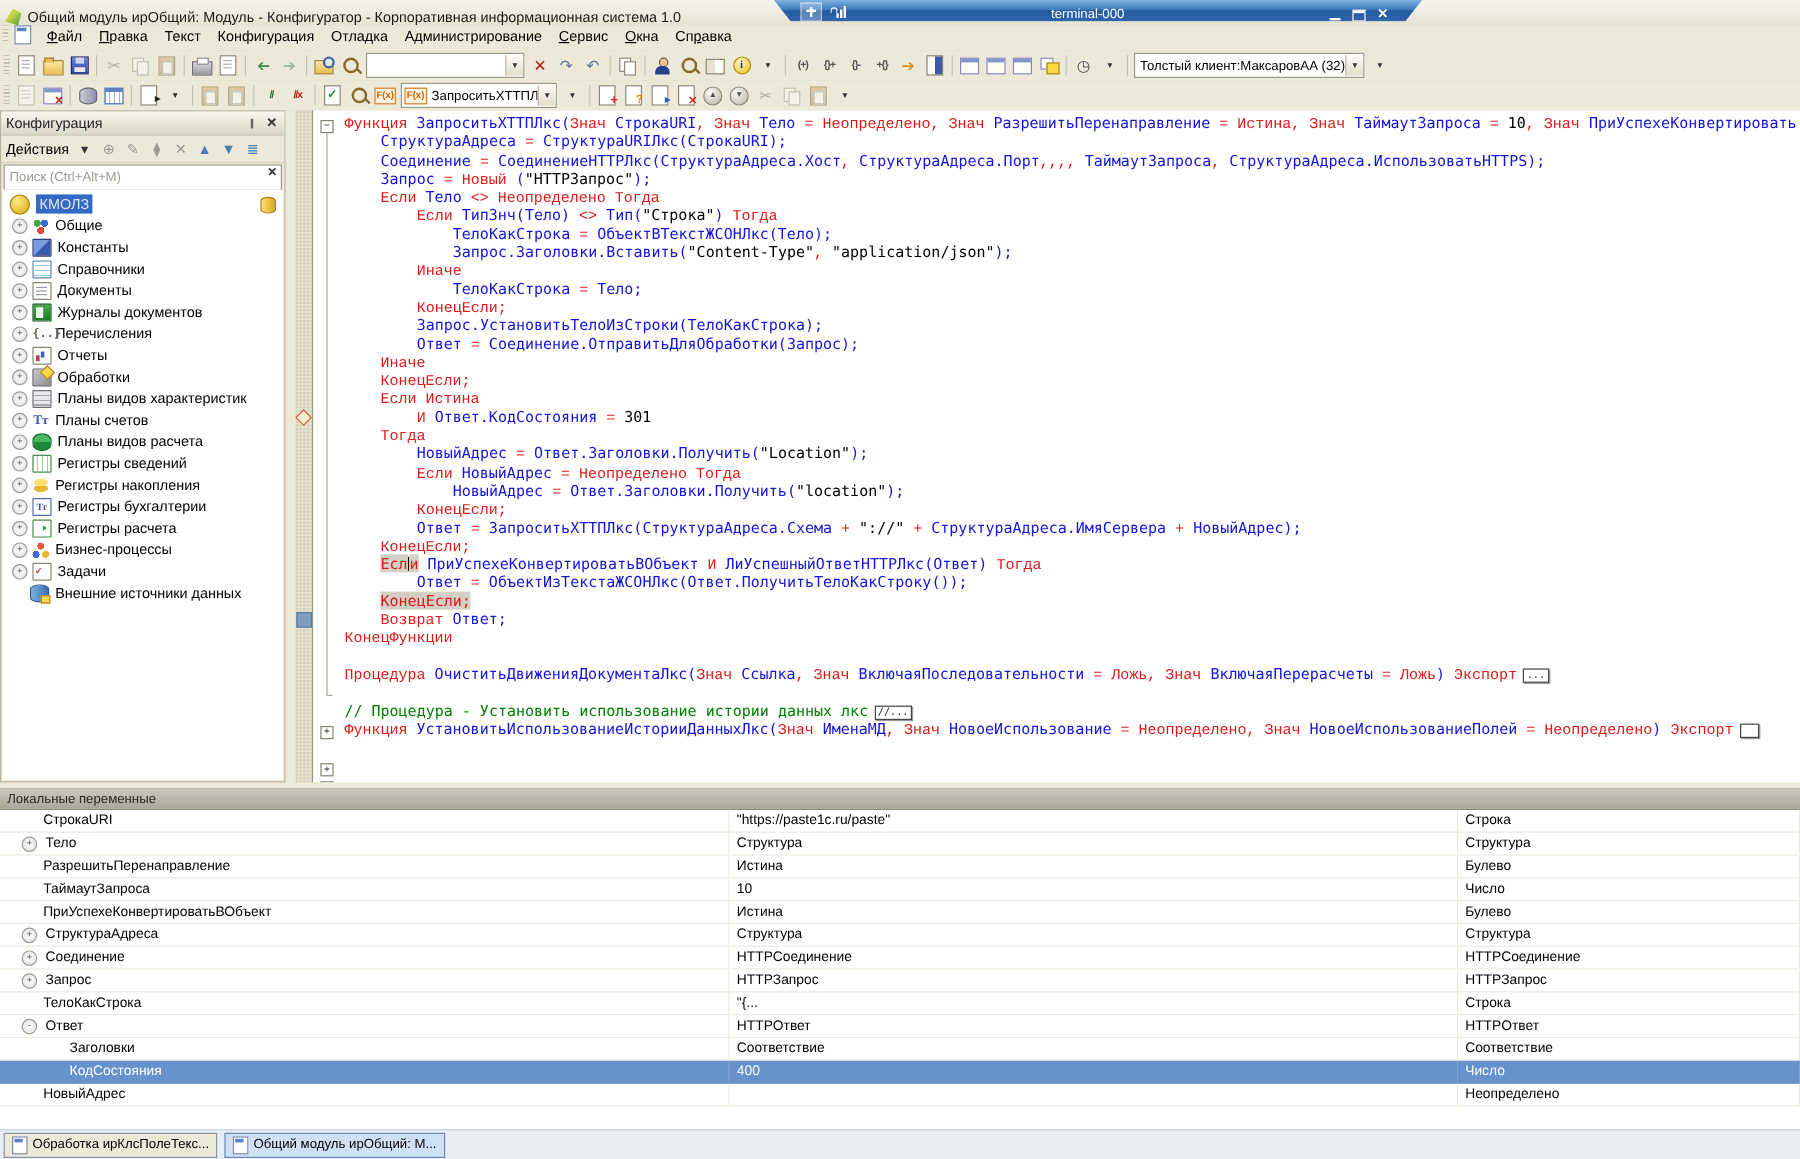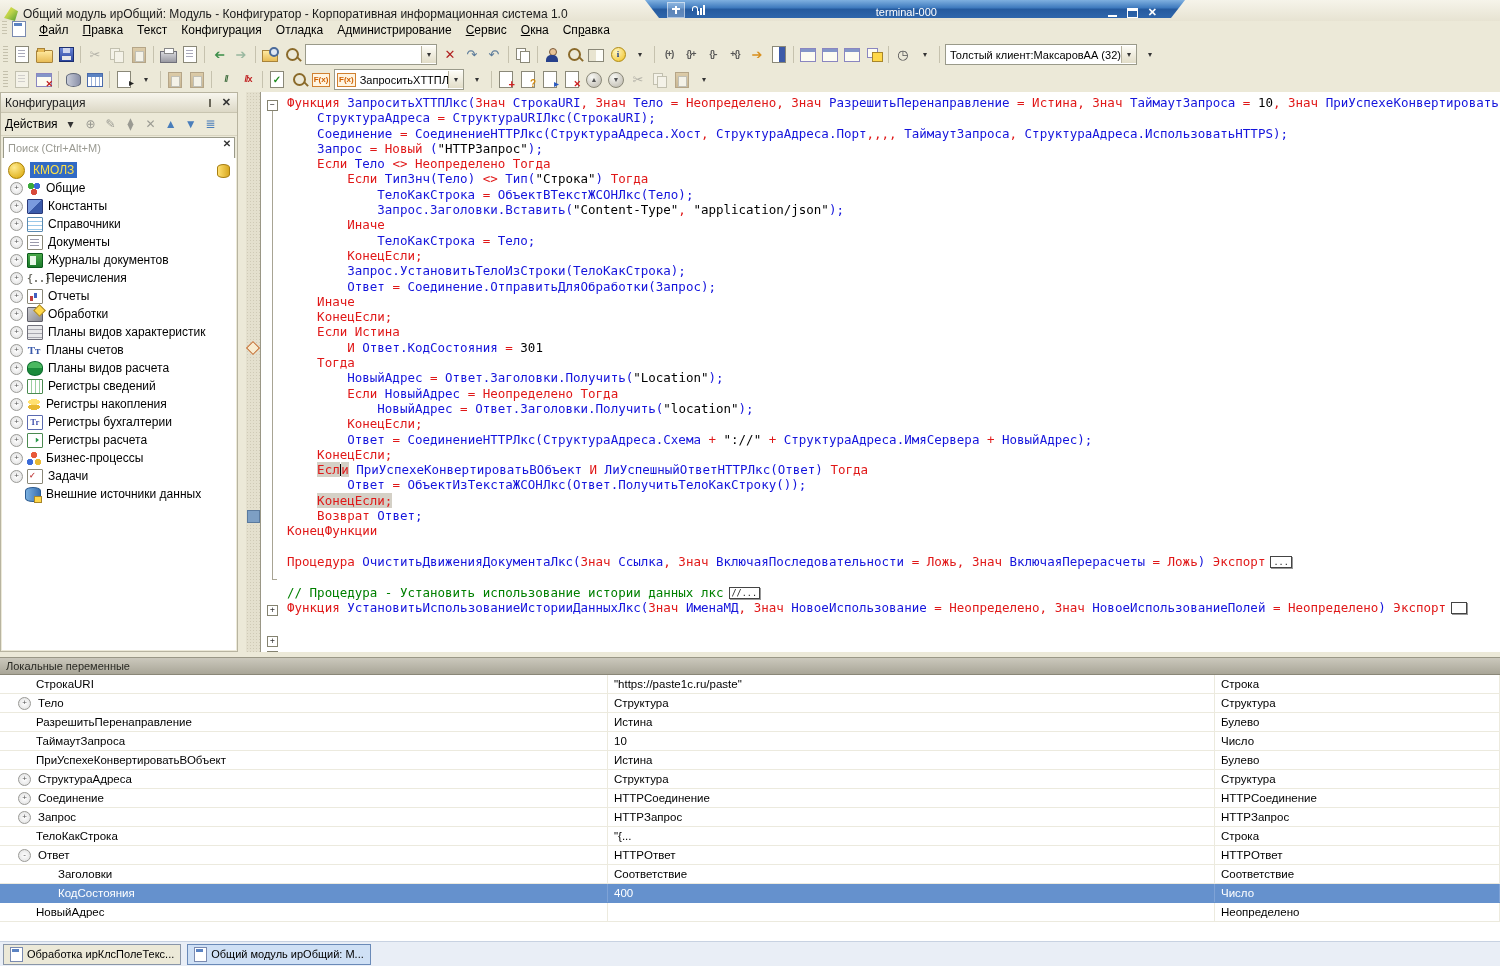--- a/index.html
+++ b/index.html
@@ -124,21 +124,21 @@
   .sb-search input::placeholder{color:#9a9a92;}
   .sb-search .x{width:14px;text-align:center;font-weight:bold;font-size:10px;color:#333;}
   .tree{position:absolute;left:1px;right:1px;top:65px;bottom:1px;background:#fff;overflow:hidden;padding-top:3px;}
   .trow{height:18px;display:flex;align-items:center;position:relative;}
   .exp{width:11px;height:11px;flex:none;border:1px solid #9a9a96;border-radius:50%;background:radial-gradient(#fff,#ddd);
     font:8px/10px "Liberation Sans",sans-serif;text-align:center;color:#555;margin:0 4px 0 8px;}
   .noexp{width:23px;flex:none;}
   .tic{width:14px;height:13px;flex:none;margin-right:5px;border-radius:1px;position:relative;}
   .tlabel{white-space:nowrap;}
   .root-row .tic{margin-left:6px;width:15px;height:15px;border-radius:50%;background:radial-gradient(circle at 35% 30%,#ffeb90,#d8a400);border:1px solid #a87e00;}
-  .root-label{background:#316ac5;color:#fde047;padding:1px 3px;}
+  .root-label{background:#316ac5;color:#e5e5e5;padding:1px 3px;}
   .root-db{position:absolute;right:6px;top:3px;width:11px;height:12px;background:linear-gradient(90deg,#ffe070,#d8a820);border:1px solid #a87e10;border-radius:50%/25%;}
   .tic-common{background:radial-gradient(circle 3px at 4px 4px,#3aa83a 97%,transparent),radial-gradient(circle 3px at 10px 4px,#3a6ad8 97%,transparent),radial-gradient(circle 3px at 7px 10px,#d84a3a 97%,transparent);}
   .tic-const{background:linear-gradient(135deg,#7a9ade 50%,#3a5aaa 50%);border:1px solid #2a3a7a;}
   .tic-catalog{background:repeating-linear-gradient(#fff 0 3px,#9ac8e8 3px 4px);border:1px solid #5a8ab0;}
   .tic-doc{background:#fff;border:1px solid #8a8878;}
   .tic-doc::before{content:"";position:absolute;left:2px;top:3px;width:9px;height:1px;background:#99a;box-shadow:0 3px 0 #99a,0 6px 0 #99a;}
   .tic-journal{background:linear-gradient(#4aa84a,#1a7a2a);border:1px solid #0a5a1a;}
   .tic-journal::before{content:"";position:absolute;left:2px;top:2px;width:6px;height:9px;background:#e8f8e8;}
   .tic-enum{font:bold 10px/13px "DejaVu Sans Mono",monospace;color:#6a6a62;text-align:center;}
   .tic-report{background:#fff;border:1px solid #8a8878;}
@@ -160,21 +160,21 @@
   .tic-extsrc::after{content:"";position:absolute;right:-2px;bottom:-2px;width:6px;height:5px;background:#ffd84a;border:1px solid #a8862a;}
   
   .vsplit{position:absolute;left:238px;top:92px;width:8px;height:560px;background:#ece9d8;}
   .editor-margin{position:absolute;left:246px;top:92px;width:14px;height:560px;background:#e4e0ce;
     background-image:radial-gradient(#cfcab6 1px,transparent 1px);background-size:3px 3px;border-right:1px solid #9a9786;}
   .mark-diamond{position:absolute;left:2px;width:8px;height:8px;background:#f8ecd0;border:1.5px solid #c06a30;transform:rotate(45deg);}
   .mark-blue{position:absolute;left:1px;width:11px;height:11px;background:#7d9fc4;border:1px solid #5a7a9e;}
   .editor{position:absolute;left:261px;top:92px;width:1239px;height:560px;background:#fff;overflow:hidden;}
   .code{position:absolute;left:0;top:3px;width:100%;}
   .cline{height:15.3px;white-space:pre;font:12.5px/15.3px "DejaVu Sans Mono",monospace;padding-left:26px;}
-  .ck{color:#e01818;}
+  .ck{color:#e01818;font-family:Liberation Mono, monospace;}
   .ci{color:#1414dc;}
   .cs{color:#000;}
   .cn{color:#000;}
   .ct{color:#000;}
   .cc{color:#008000;}
   .chl{color:#e01818;background:#d4d0c6;}
   .cur{display:inline-block;width:1.5px;height:12px;background:#000;vertical-align:-2px;}
   .cbox{display:inline-block;border:1px solid #444;background:#fff;color:#222;font:8.5px/10px "DejaVu Sans Mono",monospace;
     padding:0 2px;min-width:8px;vertical-align:1px;margin-left:5px;box-shadow:1px 1px 0 #999;}
   .fold{position:absolute;left:6px;width:9px;height:9px;background:#fff;border:1px solid #848270;
@@ -600,21 +600,21 @@
         <div class="cline"><span class="ct">        </span><span class="ci">Ответ </span><span class="ck">= </span><span class="ci">Соединение.ОтправитьДляОбработки(Запрос);</span></div>
         <div class="cline"><span class="ct">    </span><span class="ck">Иначе</span></div>
         <div class="cline"><span class="ct">    </span><span class="ck">КонецЕсли;</span></div>
         <div class="cline"><span class="ct">    </span><span class="ck">Если Истина</span></div>
         <div class="cline"><span class="ct">        </span><span class="ck">И </span><span class="ci">Ответ.КодСостояния </span><span class="ck">= </span><span class="cn">301</span></div>
         <div class="cline"><span class="ct">    </span><span class="ck">Тогда</span></div>
         <div class="cline"><span class="ct">        </span><span class="ci">НовыйАдрес </span><span class="ck">= </span><span class="ci">Ответ.Заголовки.Получить(</span><span class="cs">"Location"</span><span class="ci">);</span></div>
         <div class="cline"><span class="ct">        </span><span class="ck">Если </span><span class="ci">НовыйАдрес </span><span class="ck">= Неопределено Тогда</span></div>
         <div class="cline"><span class="ct">            </span><span class="ci">НовыйАдрес </span><span class="ck">= </span><span class="ci">Ответ.Заголовки.Получить(</span><span class="cs">"location"</span><span class="ci">);</span></div>
         <div class="cline"><span class="ct">        </span><span class="ck">КонецЕсли;</span></div>
-        <div class="cline"><span class="ct">        </span><span class="ci">Ответ </span><span class="ck">= </span><span class="ci">СоединениеHTTPЛкс(СтруктураАдреса.Схема </span><span class="ck">+ </span><span class="cs">"://"</span><span class="ck"> + </span><span class="ci">СтруктураАдреса.ИмяСервера </span><span class="ck">+ </span><span class="ci">НовыйАдрес);</span></div>
+        <div class="cline"><span class="ct">        </span><span class="ci">Ответ </span><span class="ck">= </span><span class="ci">ЗапроситьХТТПЛкс(СтруктураАдреса.Схема </span><span class="ck">+ </span><span class="cs">"://"</span><span class="ck"> + </span><span class="ci">СтруктураАдреса.ИмяСервера </span><span class="ck">+ </span><span class="ci">НовыйАдрес);</span></div>
         <div class="cline"><span class="ct">    </span><span class="ck">КонецЕсли;</span></div>
         <div class="cline"><span class="ct">    </span><span class="chl">Есл</span><span class="cur"></span><span class="chl">и</span><span class="ct"> </span><span class="ci">ПриУспехеКонвертироватьВОбъект </span><span class="ck">И </span><span class="ci">ЛиУспешныйОтветНТТРЛкс(Ответ) </span><span class="ck">Тогда</span></div>
         <div class="cline"><span class="ct">        </span><span class="ci">Ответ </span><span class="ck">= </span><span class="ci">ОбъектИзТекстаЖСОНЛкс(Ответ.ПолучитьТелоКакСтроку());</span></div>
         <div class="cline"><span class="ct">    </span><span class="chl">КонецЕсли;</span></div>
         <div class="cline"><span class="ct">    </span><span class="ck">Возврат </span><span class="ci">Ответ;</span></div>
         <div class="cline"><span class="ck">КонецФункции</span></div>
         <div class="cline"></div>
         <div class="cline"><span class="ck">Процедура </span><span class="ci">ОчиститьДвиженияДокументаЛкс(</span><span class="ck">Знач </span><span class="ci">Ссылка</span><span class="ck">, Знач </span><span class="ci">ВключаяПоследовательности </span><span class="ck">= Ложь, Знач </span><span class="ci">ВключаяПерерасчеты </span><span class="ck">= Ложь</span><span class="ci">) </span><span class="ck">Экспорт</span><span class="cbox">...</span></div>
         <span class="fold" style="top: 509.9px;">+</span>
         <div class="cline"></div>

